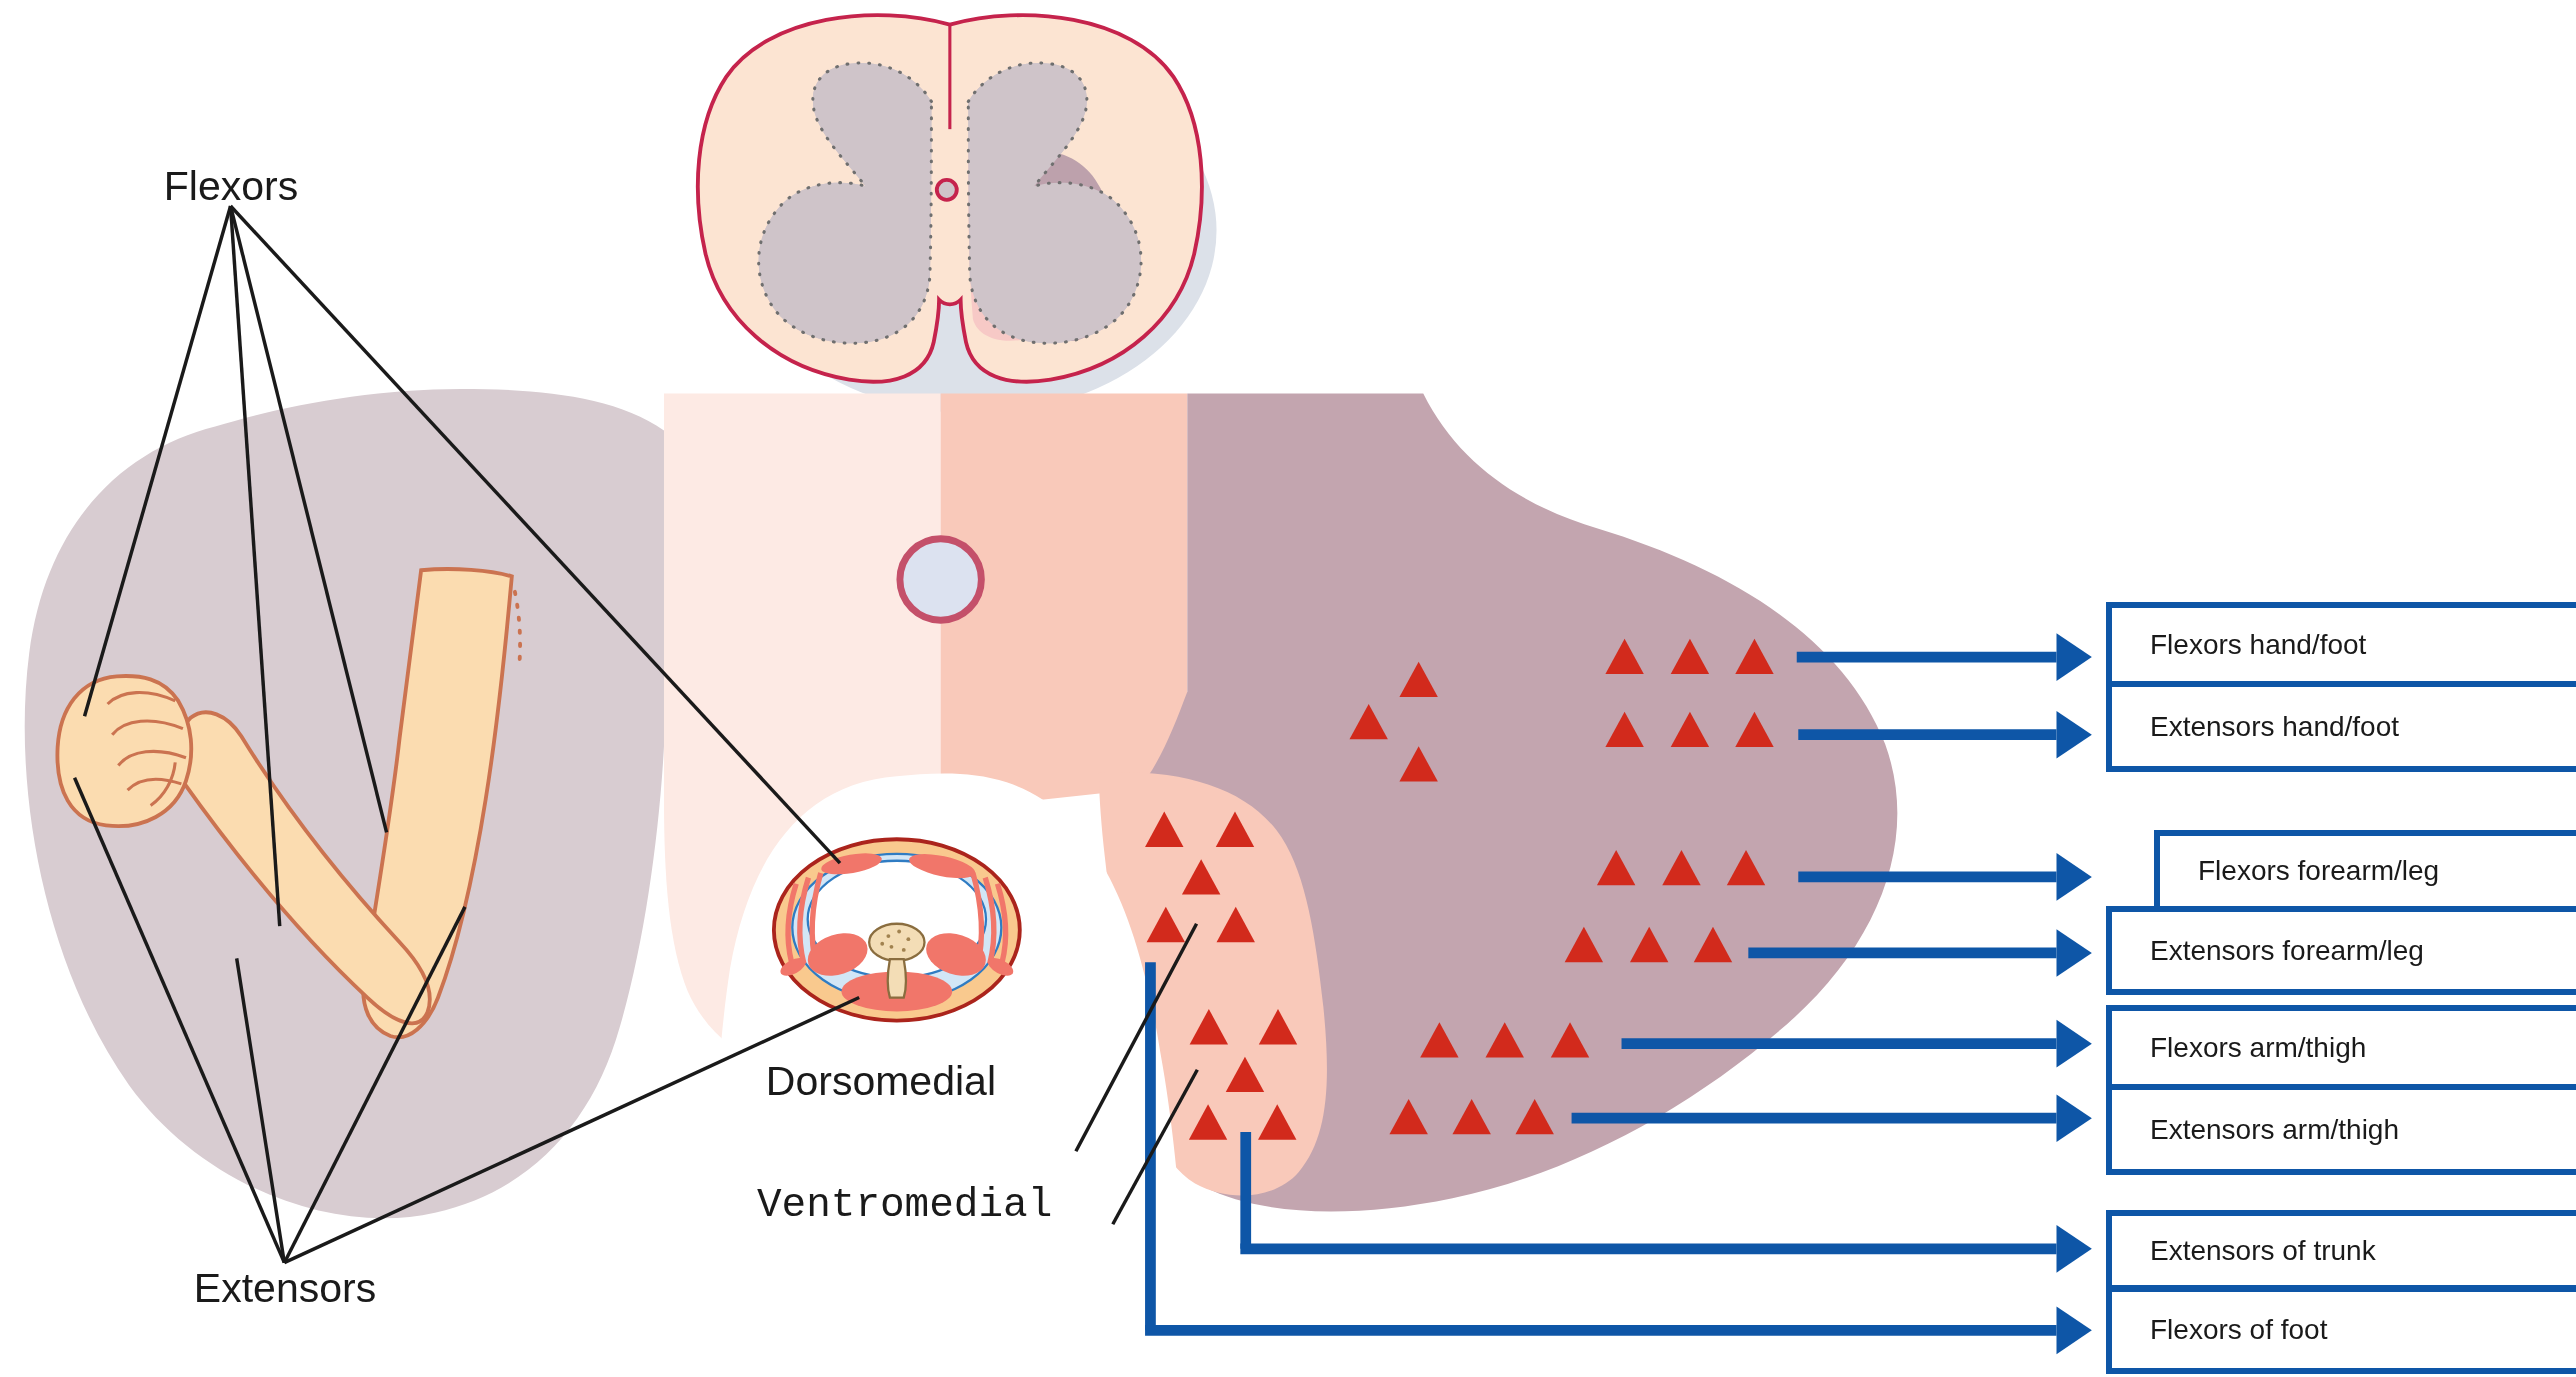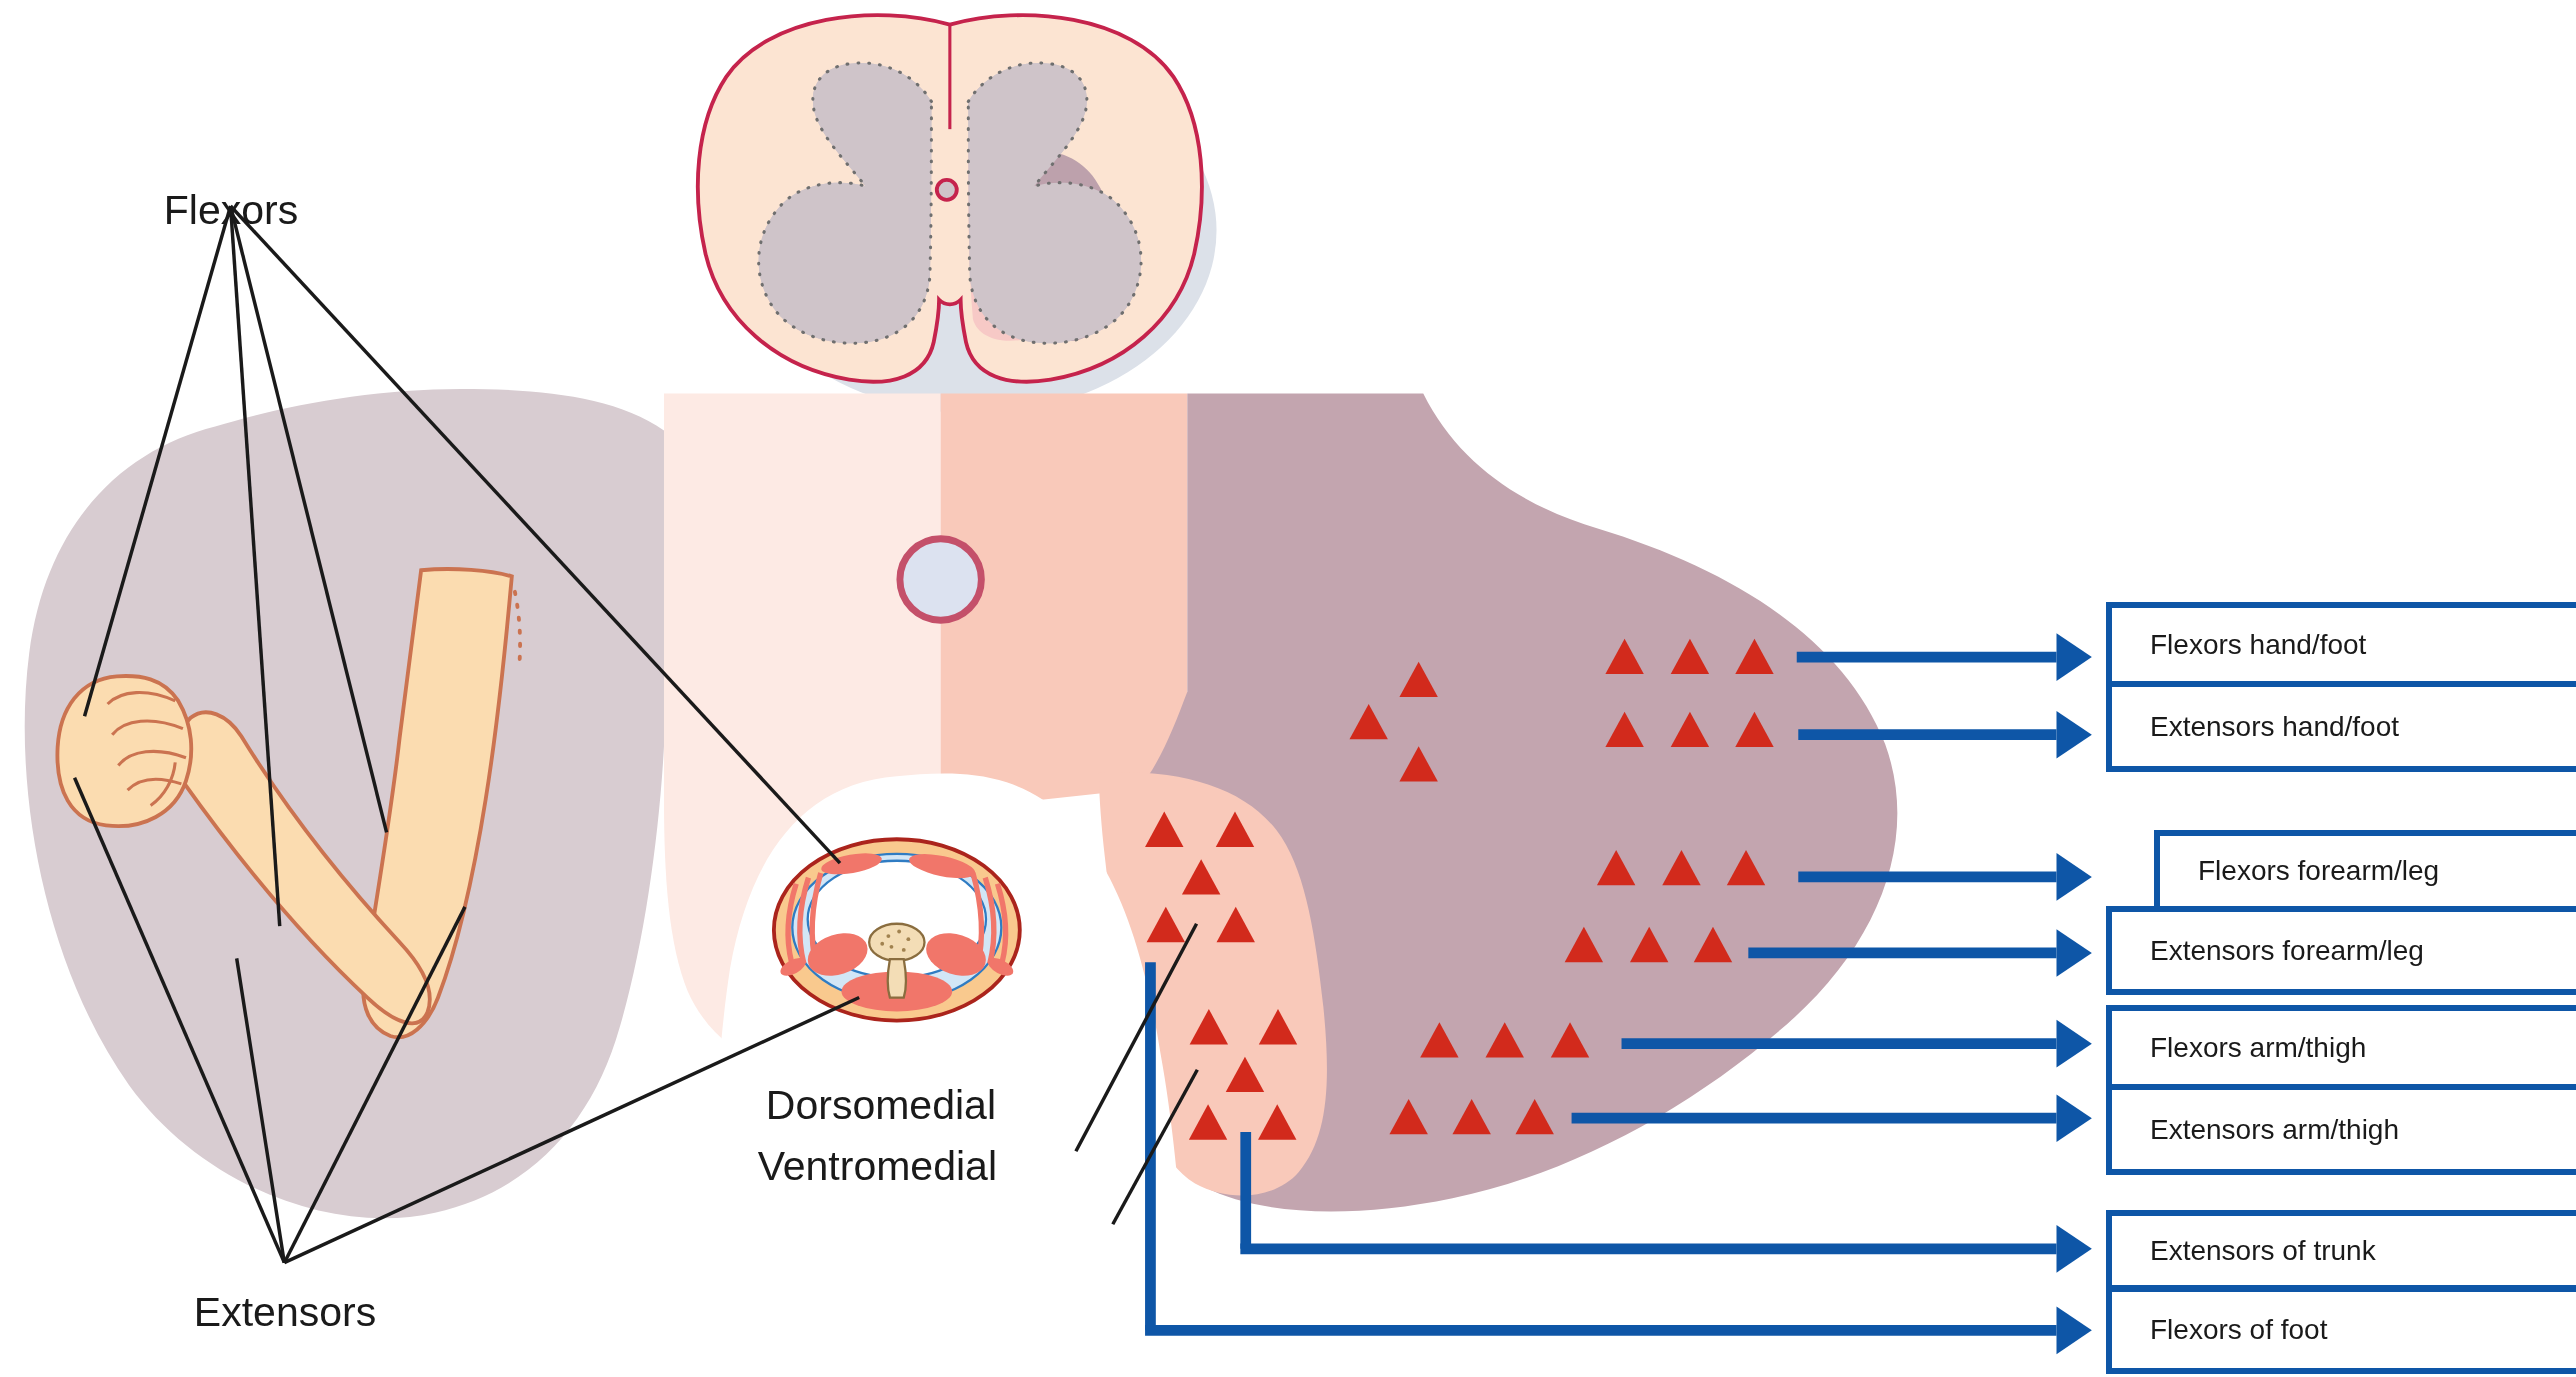--- a/index.html
+++ b/index.html
@@ -1,19 +1,19 @@
 <!DOCTYPE html>
 <html style="font-size:12.3px"><head>
 <meta charset="utf-8">
 <style>
   html,body{margin:0;padding:0;background:#ffffff;}
   .stage{position:relative;width:2576px;height:1378px;overflow:hidden;background:#ffffff;
          font-family:"Liberation Sans", sans-serif;color:#1a1a1a;}
   .stage svg{position:absolute;left:0;top:0;}
-  .side-label{position:absolute;font-size:41px;line-height:1.1;color:#1a1a1a;margin-top:24px;}
+  .side-label{position:absolute;font-size:41px;line-height:1.1;color:#1a1a1a;}
   .muscle-box{position:absolute;left:2106px;width:547px;box-sizing:border-box;
               background:#ffffff;border:6.1px solid #0e56a7;display:flex;align-items:center;
               padding-left:38px;font-size:28px;color:#1a1a1a;white-space:nowrap;}
   .ta-c{text-align:center;}
   .ta-r{text-align:right;}
 </style>
 </head>
 <body>
 
 <div class="stage">
@@ -235,21 +235,21 @@
         <line x1="370" y1="1643" x2="605" y2="1180" stroke="#1a1a1a" stroke-width="4.5"></line>
         <line x1="370" y1="1643" x2="1118" y2="1298" stroke="#1a1a1a" stroke-width="4.5"></line>
         <line x1="1400" y1="1498" x2="1557" y2="1202" stroke="#1a1a1a" stroke-width="4.5"></line>
         <line x1="1448" y1="1593" x2="1558" y2="1392" stroke="#1a1a1a" stroke-width="4.5"></line>
       </g>
 </svg>
 
 <div class="side-label ta-c" style="left:137px;top:164px;width:188px;">Flexors</div>
 <div class="side-label ta-c" style="left:191px;top:1266px;width:188px;">Extensors</div>
 <div class="side-label ta-r" style="left:765px;top:1059px;width:231px;">Dorsomedial</div>
-<div class="side-label ta-r" style="left:757px;top:1120px;width:240px;">Ventromedial</div>
+<div class="side-label ta-r" style="left:757px;top:1183px;width:240px;font-family:Liberation Mono, monospace;">Ventromedial</div>
 
 <div class="muscle-box" style="top:602px;height:85px;">
       <span>Flexors hand/foot</span>
     </div>
 <div class="muscle-box" style="top:681px;height:91px;">
       <span>Extensors hand/foot</span>
     </div>
 <div class="muscle-box" style="top:830px;height:82px;margin-left:48px;">
       <span>Flexors forearm/leg</span>
     </div>

